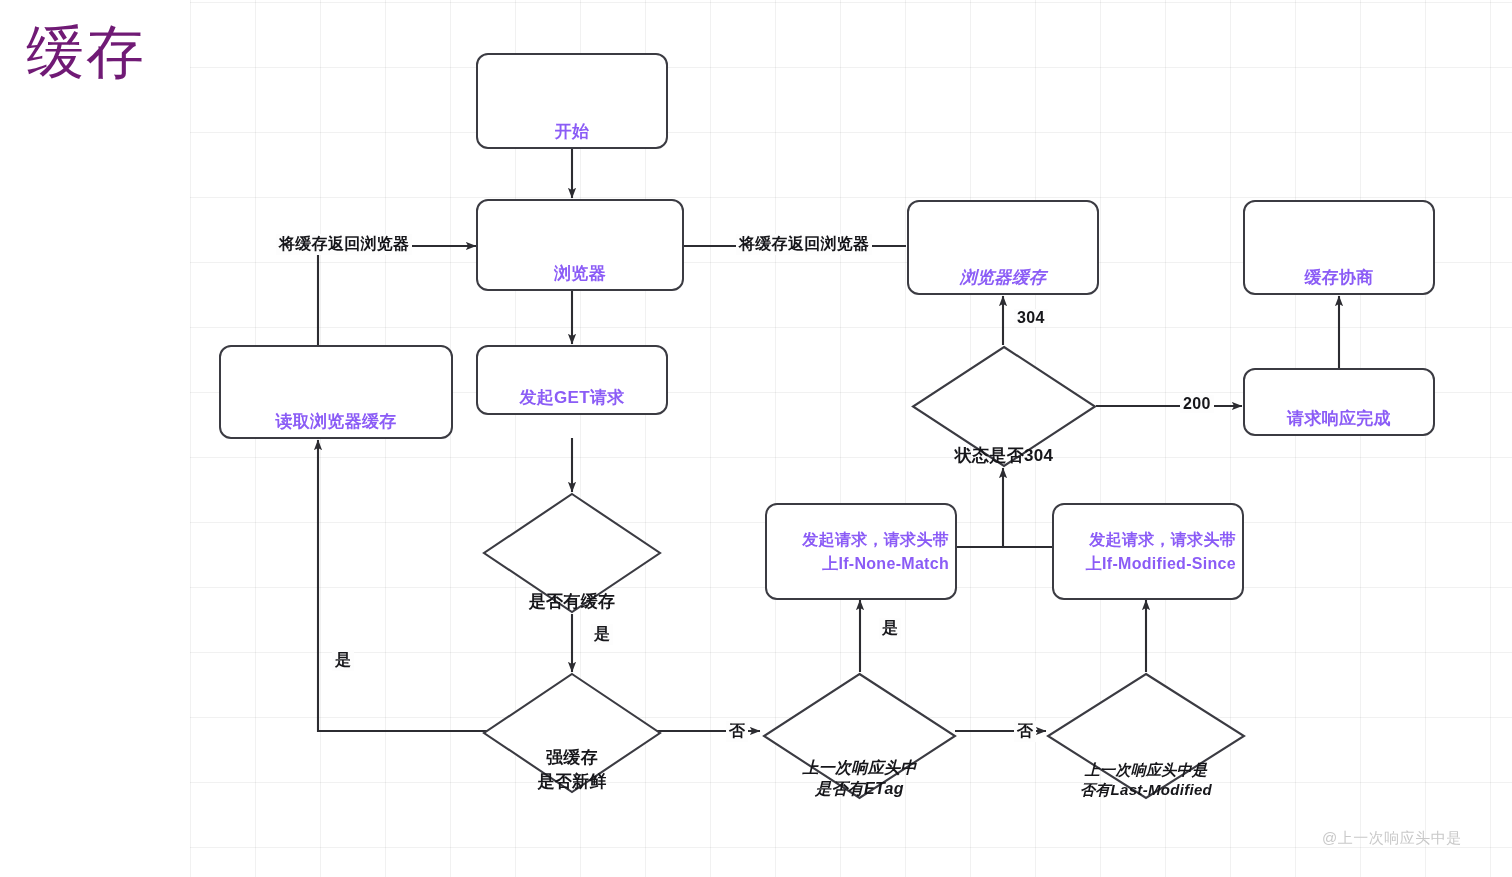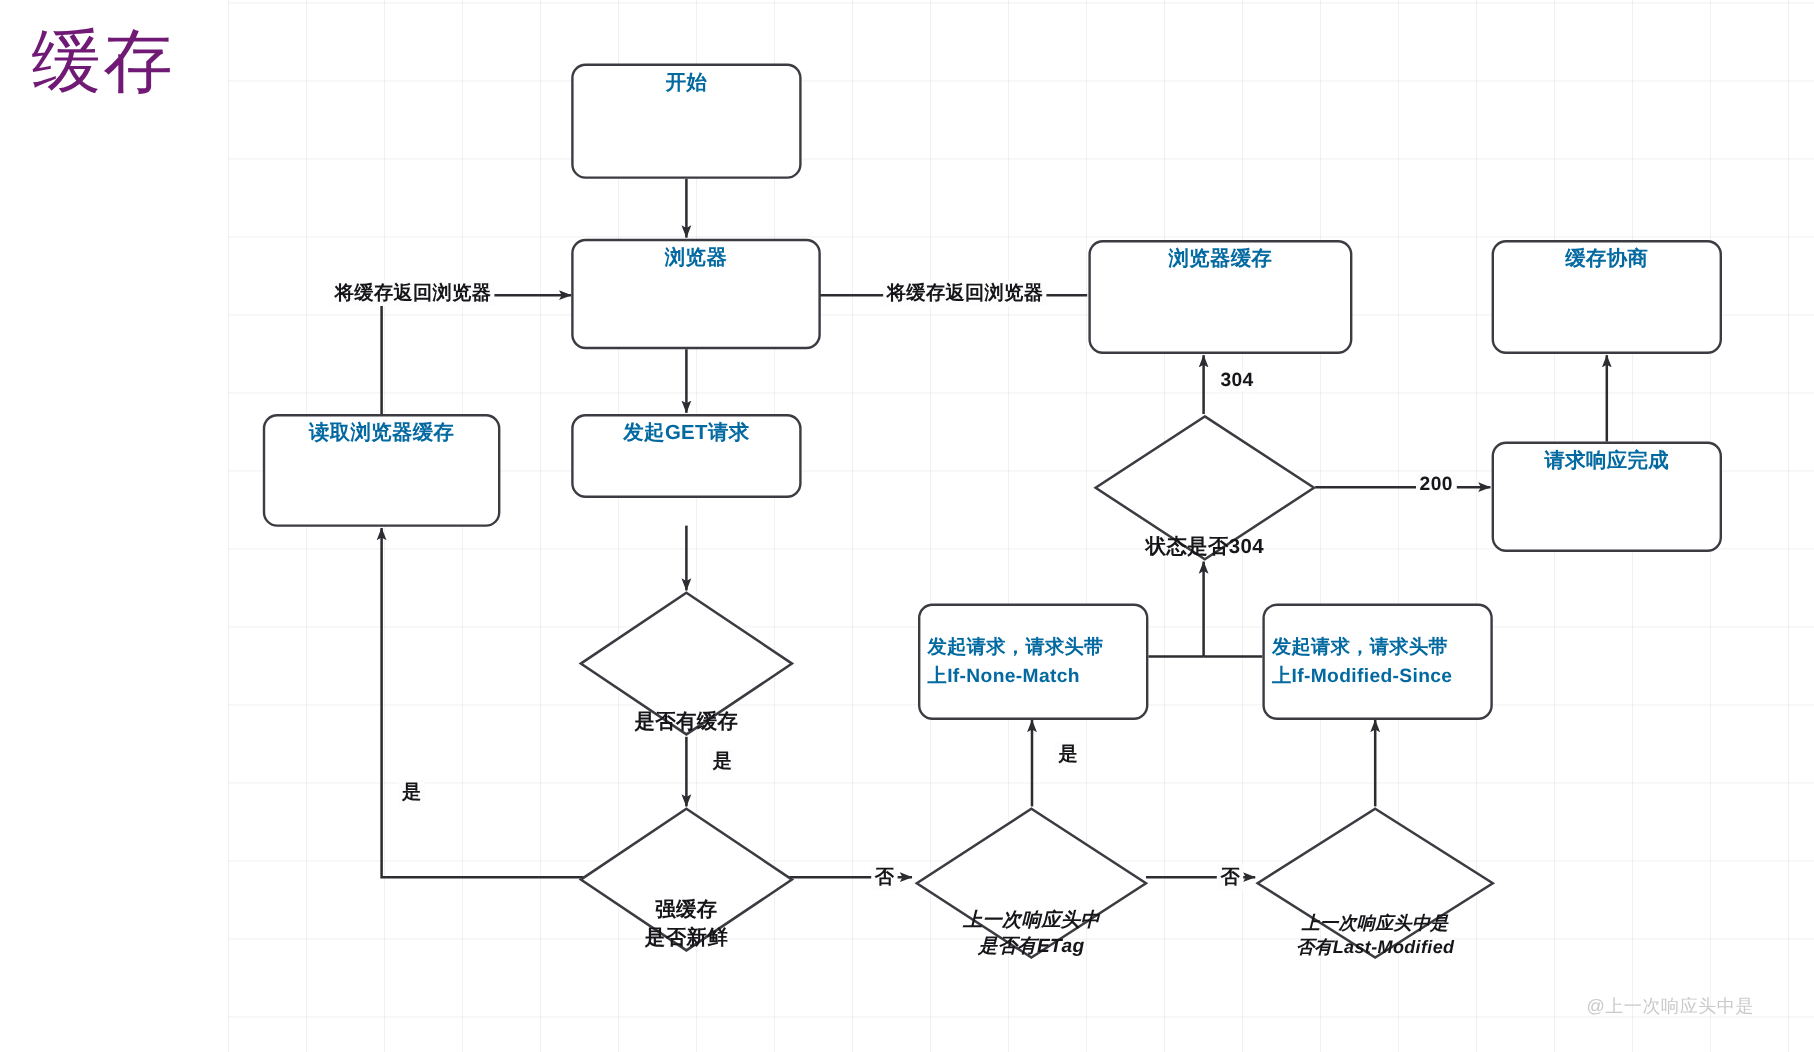--- a/index.html
+++ b/index.html
@@ -62,24 +62,24 @@
     height: 877px;
     pointer-events: none;
   }
   .node {
     position: absolute;
     box-sizing: border-box;
     background: #ffffff;
     border: 2px solid #3b3b42;
     border-radius: 12px;
     display: flex;
-    align-items: flex-start;
+    align-items: flex-end;
     justify-content: center;
     text-align: center;
-    color: #0369a1;
+    color: #8b5cf6;
     font-size: 17px;
     line-height: 1.45;
     font-weight: 600;
     letter-spacing: 0.3px;
     padding: 2px 6px;
   }
   .node.small { font-size: 16px; }
   .diamond-wrap {
     position: absolute;
     display: flex;
@@ -171,37 +171,37 @@
   </svg>
 
   <div class="node" style="left:476px; top:53px; width:192px; height:96px;">
     <span>开始</span>
   </div>
 
   <div class="node" style="left:476px; top:199px; width:208px; height:92px;">
     <span>浏览器</span>
   </div>
 
-  <div class="node" style="left:219px; top:345px; width:198px; height:94px;">
+  <div class="node" style="left:219px; top:345px; width:234px; height:94px;">
     <span>读取浏览器缓存</span>
   </div>
 
   <div class="node" style="left:476px; top:345px; width:192px; height:70px;">
     <span>发起GET请求</span>
   </div>
 
-  <div class="node" style="left:907px; top:200px; width:220px; height:95px;">
+  <div class="node" style="left:907px; top:200px; width:192px; height:95px;font-style:italic;">
     <span>浏览器缓存</span>
   </div>
 
   <div class="node" style="left:1243px; top:200px; width:192px; height:95px;">
     <span>缓存协商</span>
   </div>
 
-  <div class="node" style="left:1243px; top:368px; width:192px; height:92px;">
+  <div class="node" style="left:1243px; top:368px; width:192px; height:68px;">
     <span>请求响应完成</span>
   </div>
 
   <div class="node small" style="left:765px; top:503px; width:192px; height:97px; flex-direction:column; line-height:1.5;">
     <span>发起请求，请求头带</span>
     <span>上If-None-Match</span>
   </div>
 
   <div class="node small" style="left:1052px; top:503px; width:192px; height:97px; flex-direction:column; line-height:1.5;">
     <span>发起请求，请求头带</span>

